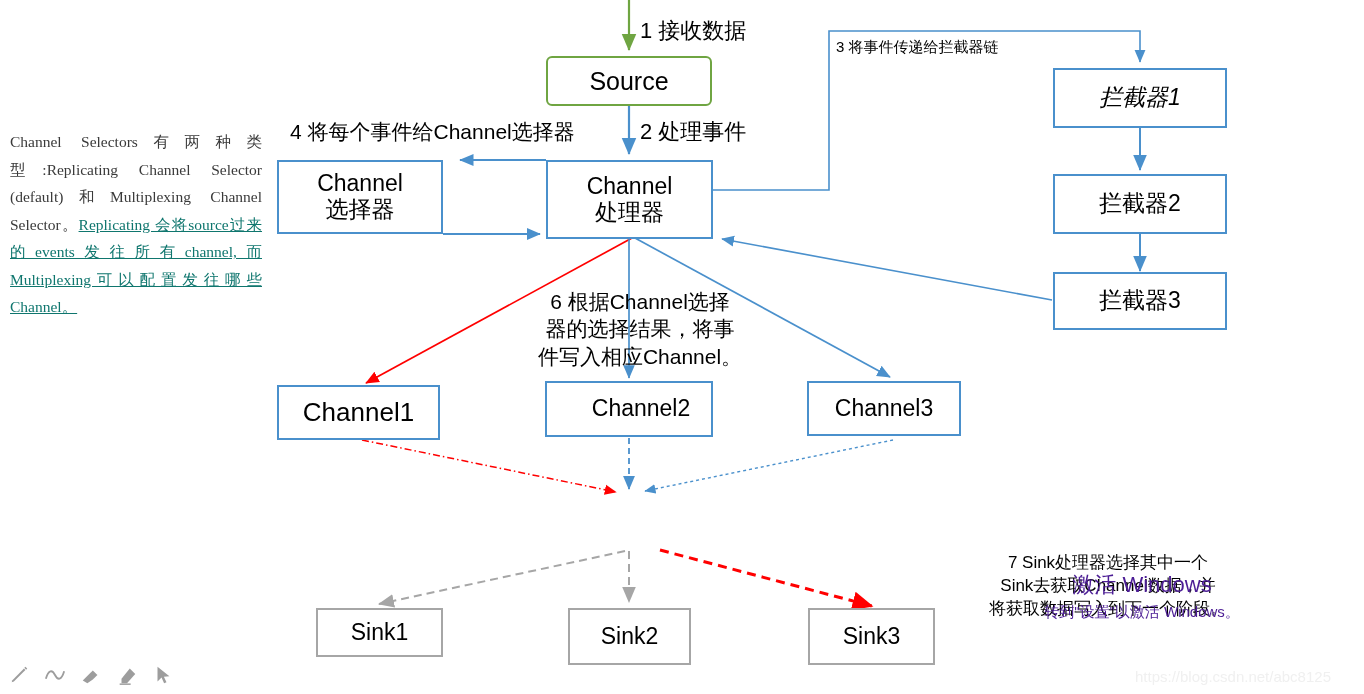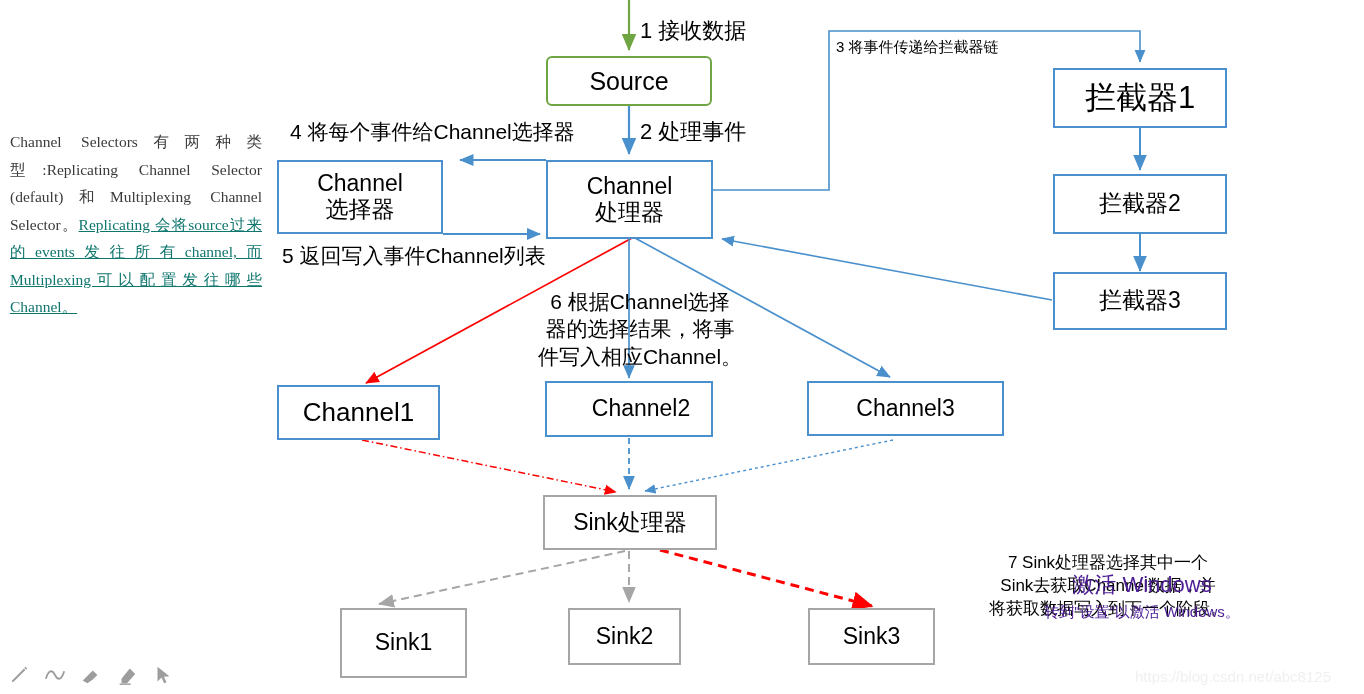--- a/index.html
+++ b/index.html
@@ -162,49 +162,47 @@
   </svg>
 
   <div class="node green" style="left:546px; top:56px; width:166px; height:50px; font-size:25px;border-radius:6px;">Source</div>
 
   <div class="node blue" style="left:277px; top:160px; width:166px; height:74px; font-size:23px;">Channel
 选择器</div>
 
   <div class="node blue" style="left:546px; top:160px; width:167px; height:79px; font-size:23px;">Channel
 处理器</div>
 
-  <div class="node blue" style="left:1053px; top:68px; width:174px; height:60px; font-size:31px;">拦截器1</div>
+  <div class="node blue" style="left:1053px; top:68px; width:174px; height:60px; font-size:23px;font-style:italic;">拦截器1</div>
 
   <div class="node blue" style="left:1053px; top:174px; width:174px; height:60px; font-size:23px;">拦截器2</div>
 
   <div class="node blue" style="left:1053px; top:272px; width:174px; height:58px; font-size:23px;">拦截器3</div>
 
   <div class="node blue" style="left:277px; top:385px; width:163px; height:55px; font-size:26px;">Channel1</div>
 
   <div class="node blue" style="left:545px; top:381px; width:168px; height:56px; font-size:23px;padding-left:24px;">Channel2</div>
 
-  <div class="node blue" style="left:807px; top:381px; width:197px; height:55px; font-size:23px;">Channel3</div>
-
-  <div class="node gray" style="left:543px; top:495px; width:174px; height:55px; font-size:23px;">Sink处理器</div>
-
-  <div class="node gray" style="left:316px; top:608px; width:127px; height:70px; font-size:23px;margin-left:24px;">Sink1</div>
-
-  <div class="node gray" style="left:568px; top:608px; width:113px; height:57px; font-size:23px;">Sink2</div>
+  <div class="node blue" style="left:807px; top:381px; width:154px; height:55px; font-size:23px;">Channel3</div>
+
+
+  <div class="node gray" style="left:316px; top:608px; width:127px; height:49px; font-size:23px;">Sink1</div>
+
+  <div class="node gray" style="left:568px; top:608px; width:123px; height:57px; font-size:23px;">Sink2</div>
 
   <div class="node gray" style="left:808px; top:608px; width:127px; height:57px; font-size:23px;">Sink3</div>
 
   <div class="label left" style="left:640px; top:18px; font-size:22px;">1 接收数据</div>
 
   <div class="label left" style="left:640px; top:119px; font-size:22px;">2 处理事件</div>
 
   <div class="label left" style="left:836px; top:38px; font-size:15px;">3 将事件传递给拦截器链</div>
 
   <div class="label left" style="left:290px; top:119px; font-size:21px;">4 将每个事件给Channel选择器</div>
 
-  <div class="label left" style="left:282px; top:243px; font-size:21px;">5 返回写入事件Channel列表</div>
 
   <div class="label center" style="left:520px; top:288px; width:240px; font-size:21px; line-height:1.3;">6 根据Channel选择
 器的选择结果，将事
 件写入相应Channel。</div>
 
   <div class="label center" style="left:940px; top:552px; width:336px; font-size:17px; line-height:1.35;">7 Sink处理器选择其中一个
 Sink去获取Channel数据，并
 将获取数据写入到下一个阶段。</div>
 
   <div id="selector-note">

